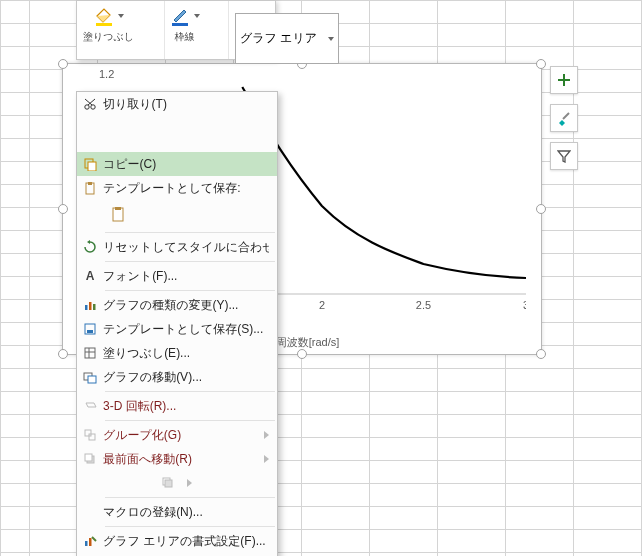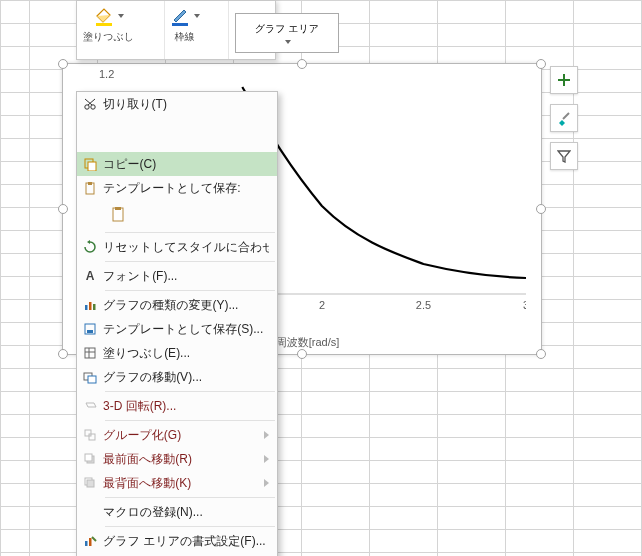--- a/index.html
+++ b/index.html
@@ -122,25 +122,24 @@
   .dd-tri {
     width:0;height:0;border-left:3px solid transparent;border-right:3px solid transparent;border-top:4px solid #666;margin-left:3px;display:inline-block;vertical-align:middle;
   }
   .chart-area-combo {
     margin: 10px 6px 0 2px;
     height: 22px;
     width: 94px;
     border:1px solid #aaa;
     display:flex;
     align-items:center;
-    font-size:10px;
-    padding: 8px 4px;
+    font-size:12px;
+    padding: 16px 4px;
     justify-content:space-between;
     background:#fff;
-    flex-direction:column;
   }
 
   
   .ctx-menu {
     position:absolute;
     left: 76px;
     top: 91px;
     width: 200px;
     background:#fcfcfc;
     border:1px solid #c1c1c1;
@@ -727,21 +726,20 @@
     <span class="ctx-sub"></span>
   </div>
 
   <div class="ctx-item disabled">
     <span class="ctx-ico">
       <svg width="14" height="14">
           <rect x="2" y="2" width="7" height="7" fill="#fff" stroke="#bbb"></rect>
           <rect x="4" y="4" width="7" height="7" fill="#ddd" stroke="#bbb"></rect>
         </svg>
     </span>
-    <span class="ctx-txt">最背面へ移動(K)</span>
     <span class="ctx-sub"></span>
   </div>
 
   <div class="ctx-sep"></div>
 
   <div class="ctx-item">
     <span class="ctx-ico"></span>
     <span class="ctx-txt">マクロの登録(N)...</span>
   </div>
 

